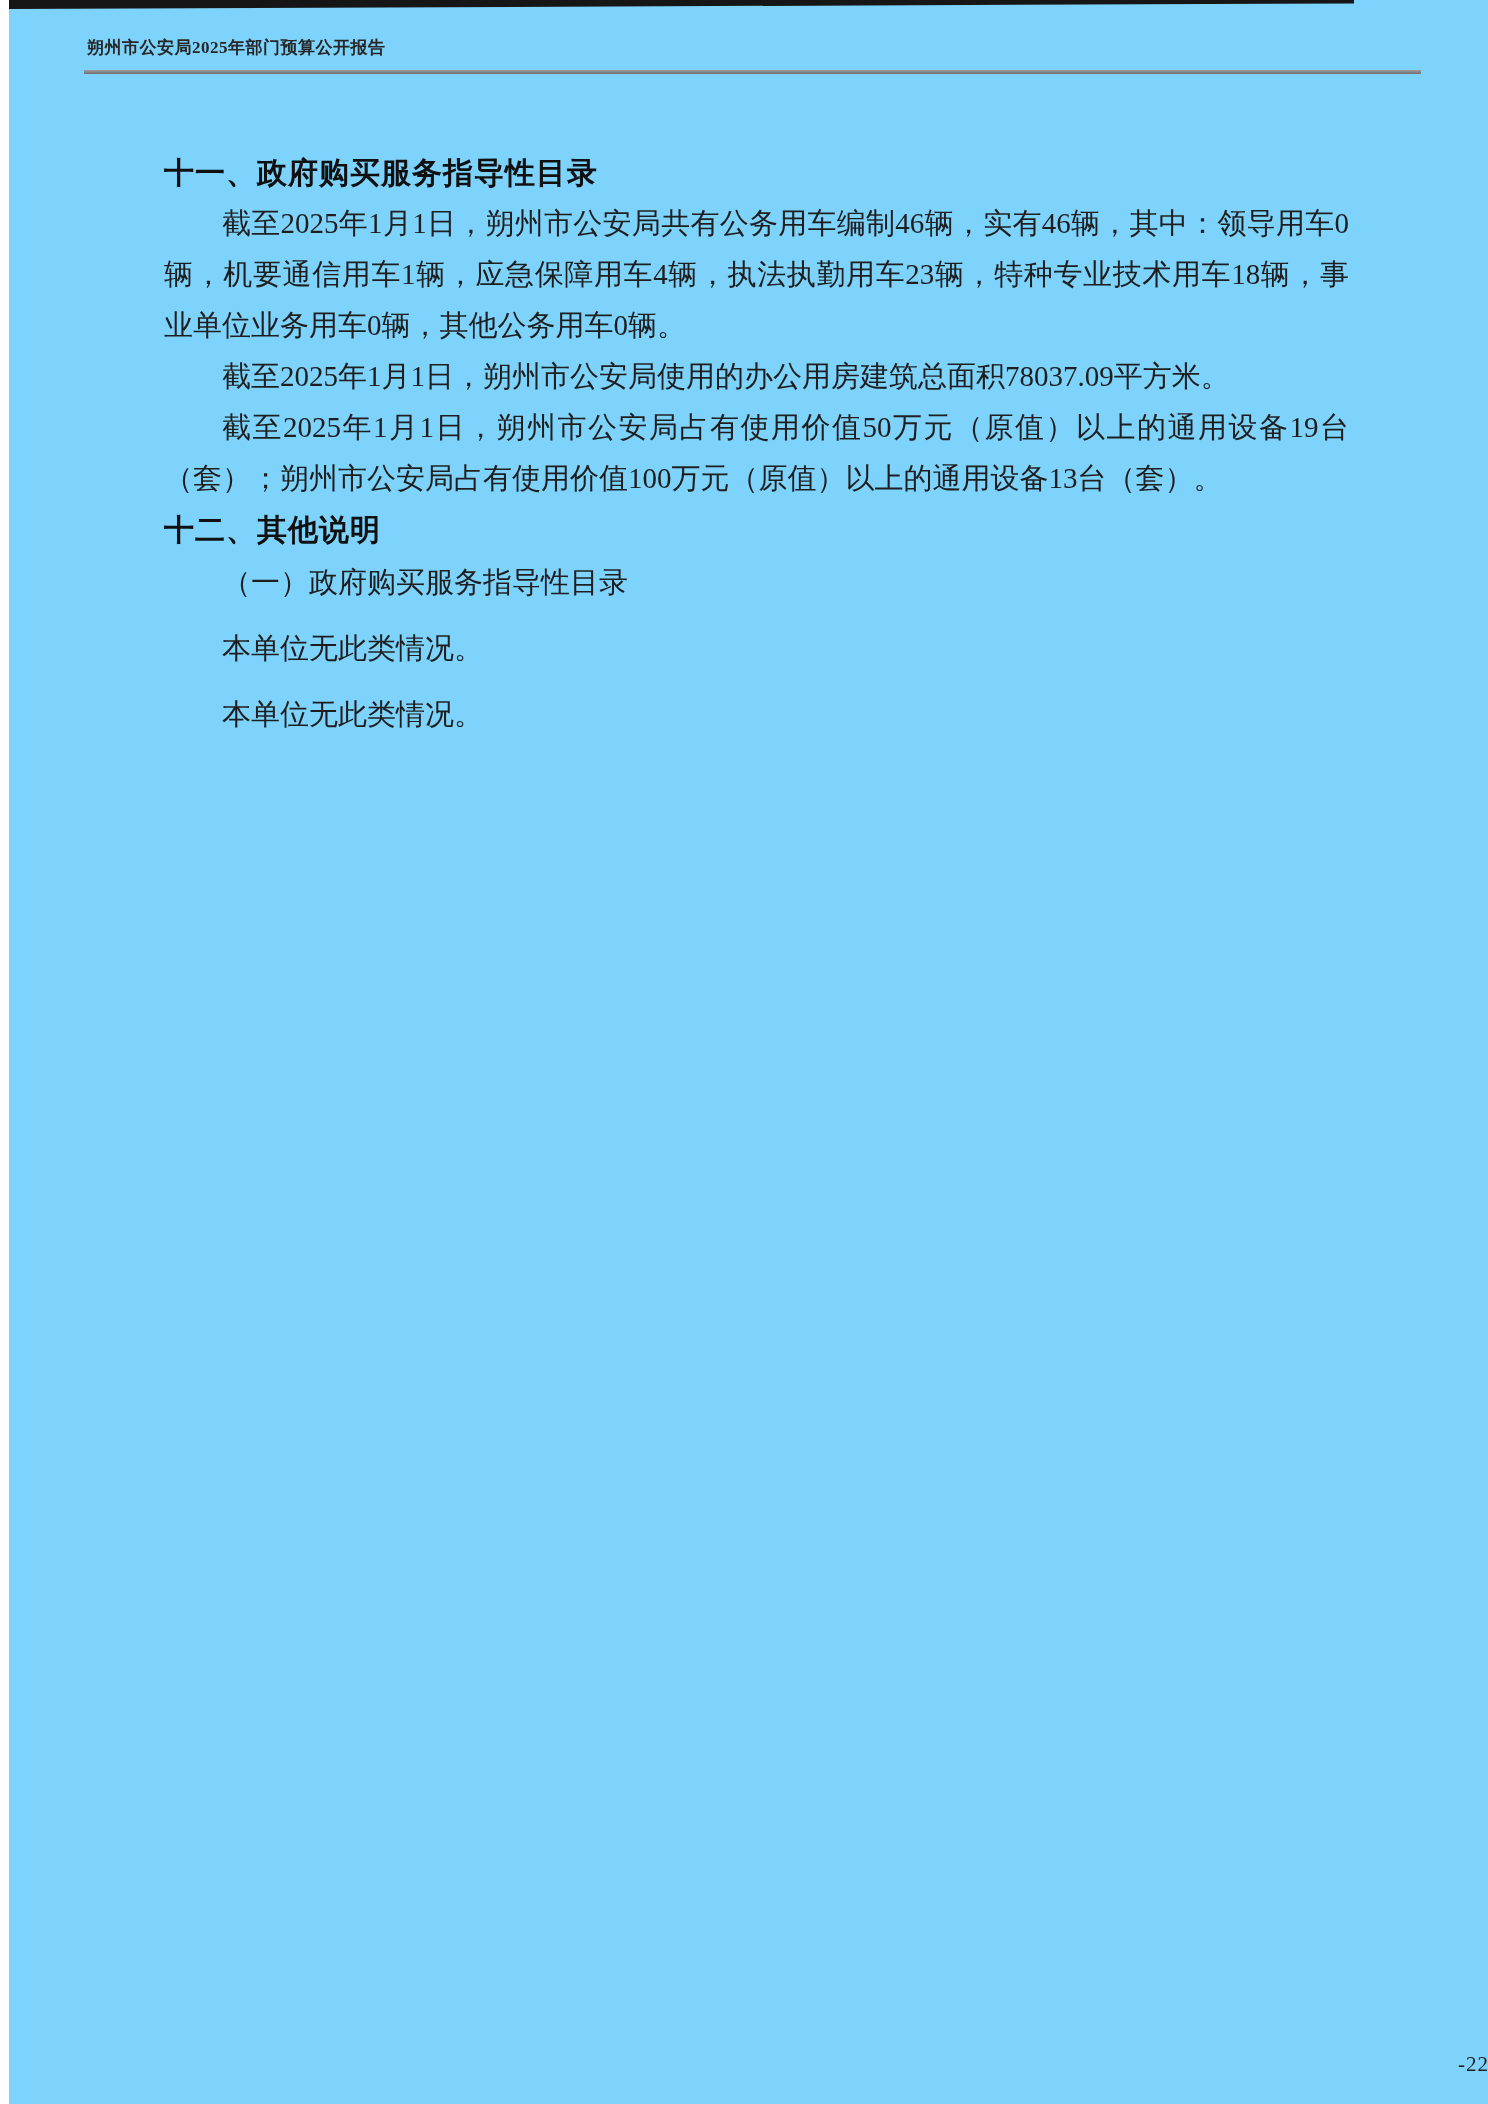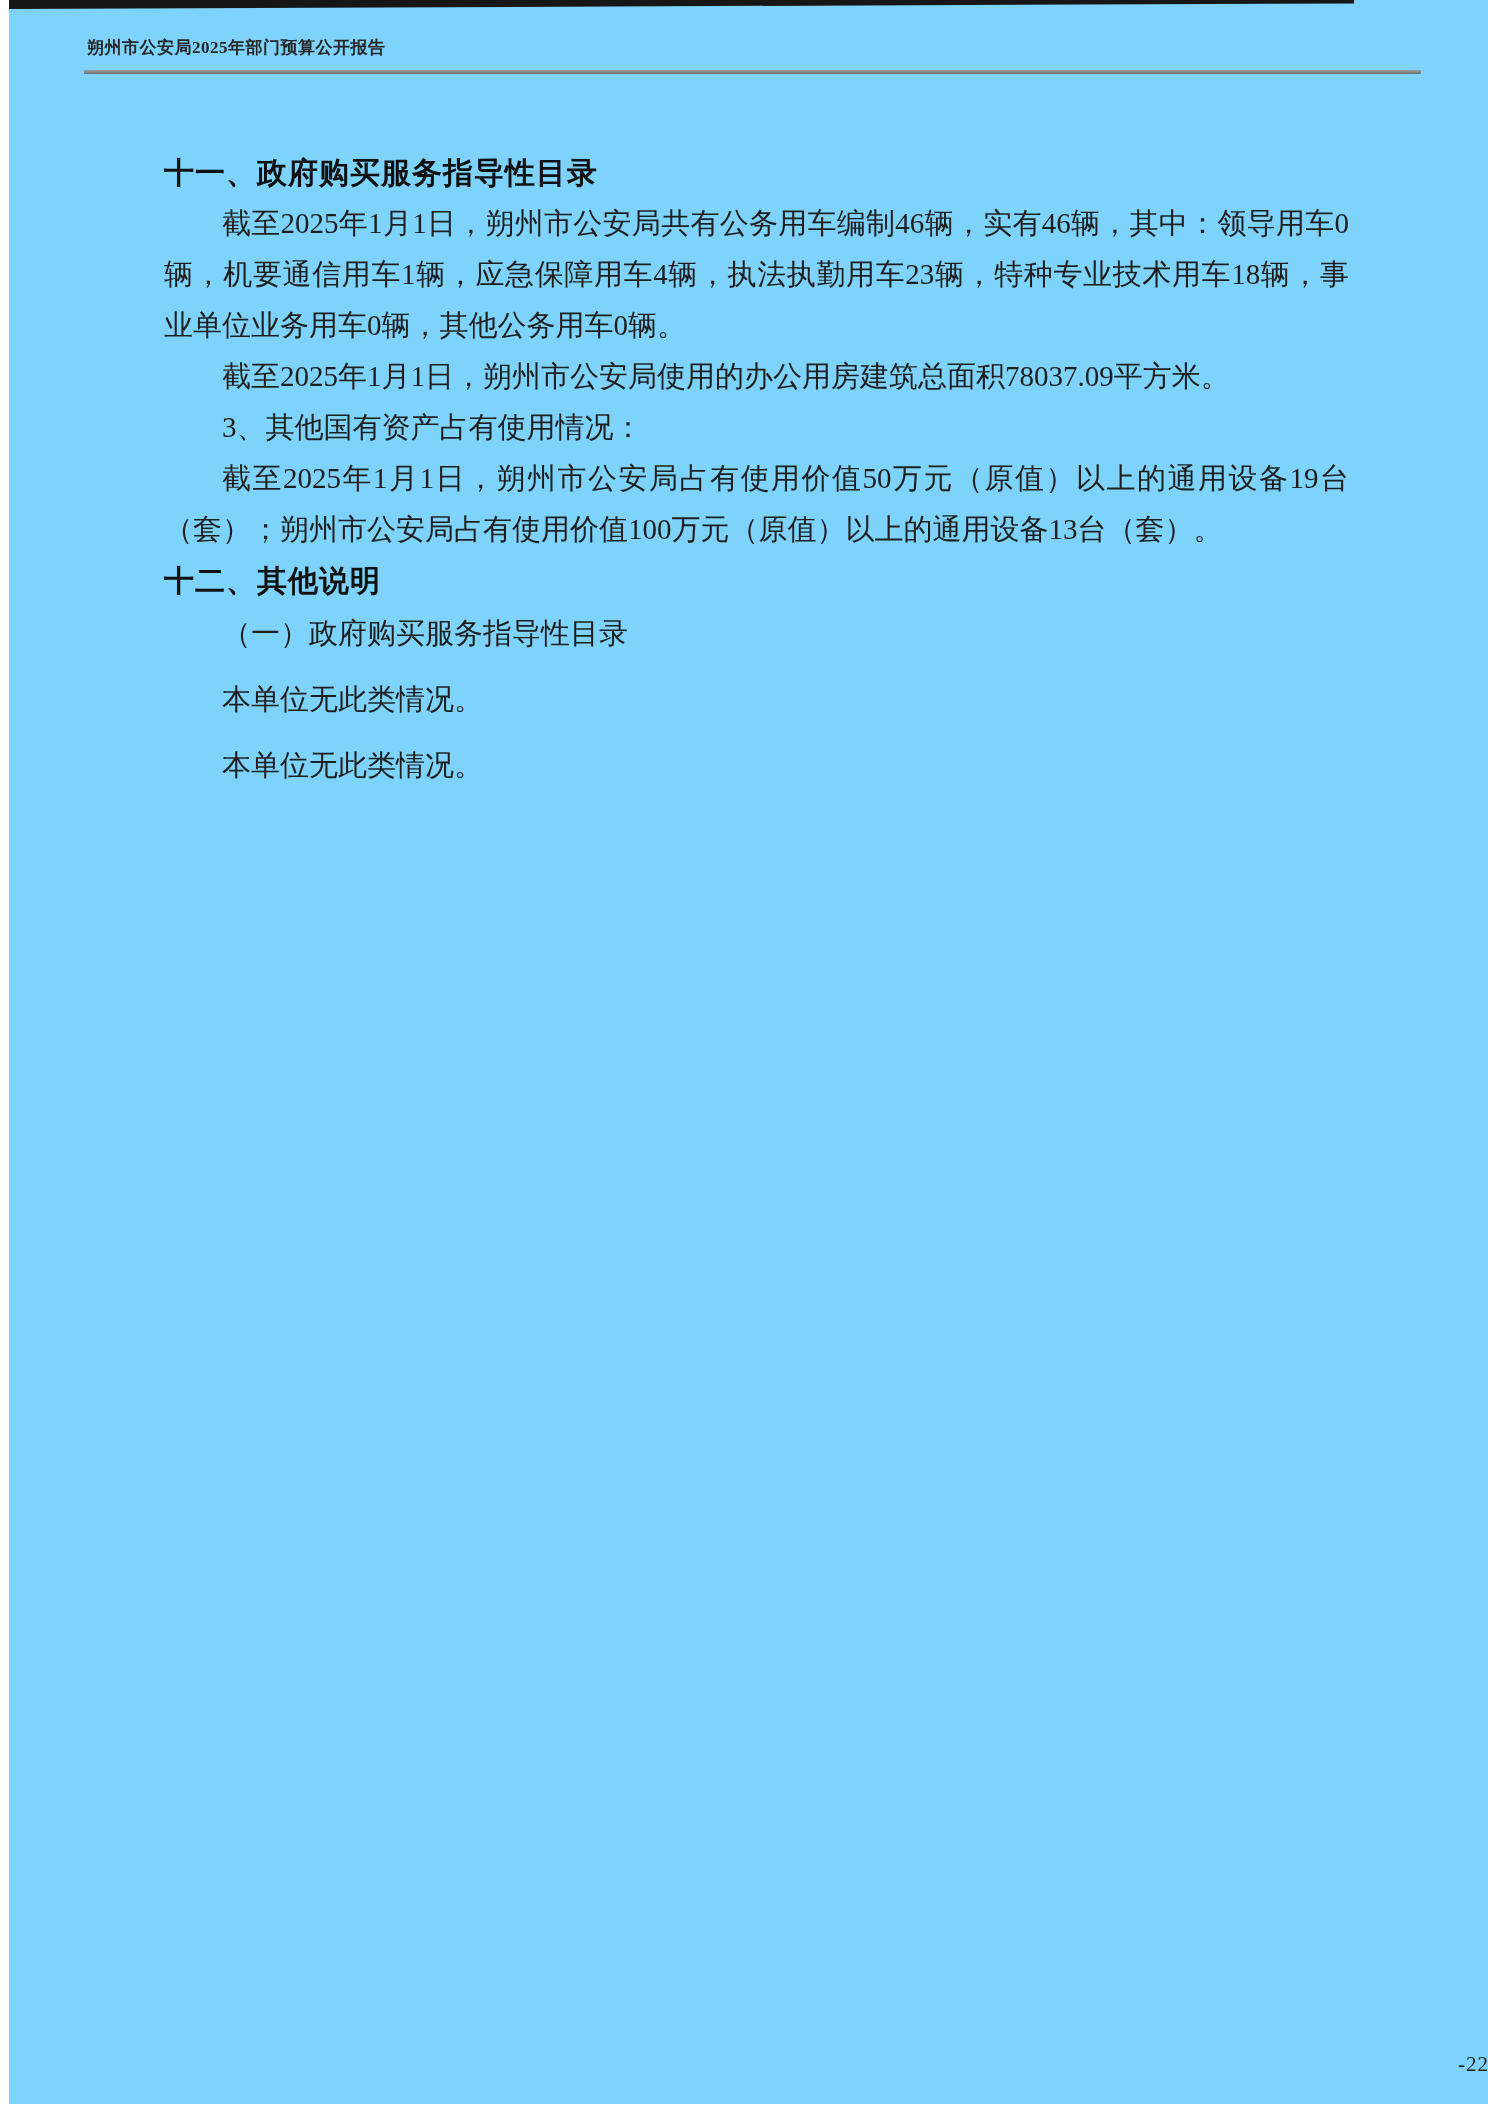--- a/index.html
+++ b/index.html
@@ -107,21 +107,20 @@
     <div class="doc-header-title">朔州市公安局2025年部门预算公开报告</div>
     <div class="header-rule"></div>
   </header>
 
   <main class="content">
 
     <section>
       <h2 class="sec-heading">十一、政府购买服务指导性目录</h2>
       <p class="para">截至2025年1月1日，朔州市公安局共有公务用车编制46辆，实有46辆，其中：领导用车0辆，机要通信用车1辆，应急保障用车4辆，执法执勤用车23辆，特种专业技术用车18辆，事业单位业务用车0辆，其他公务用车0辆。</p>
       <p class="para">截至2025年1月1日，朔州市公安局使用的办公用房建筑总面积78037.09平方米。</p>
-      <p class="para">3、其他国有资产占有使用情况：</p>
       <p class="para">截至2025年1月1日，朔州市公安局占有使用价值50万元（原值）以上的通用设备19台（套）；朔州市公安局占有使用价值100万元（原值）以上的通用设备13台（套）。</p>
     </section>
 
     <section>
       <h2 class="sec-heading">十二、其他说明</h2>
       <p class="para spaced">（一）政府购买服务指导性目录</p>
       <p class="para spaced">本单位无此类情况。</p>
       <p class="para spaced">本单位无此类情况。</p>
     </section>
 

